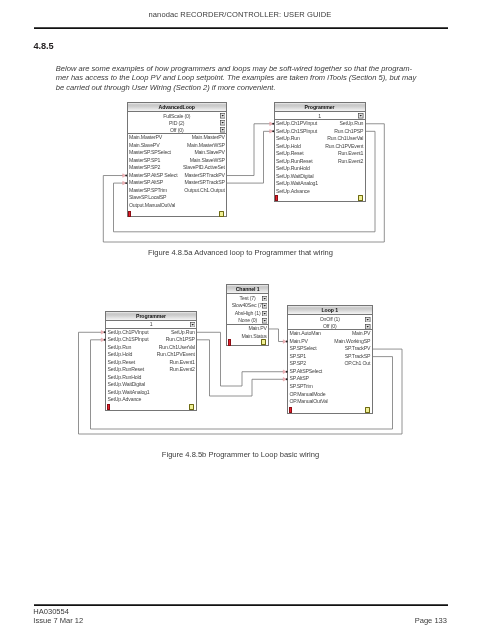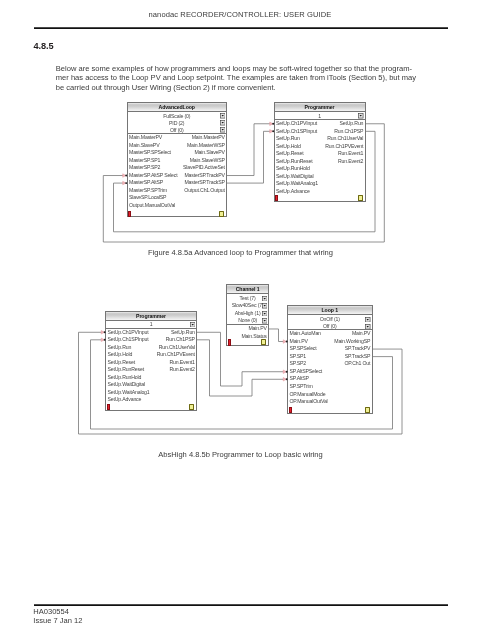--- a/index.html
+++ b/index.html
@@ -4,21 +4,21 @@
 <style>
 
   html,body{margin:0;padding:0;}
   body{width:481px;height:640px;background:#fff;font-family:"Liberation Sans",sans-serif;
        color:#231f20;position:relative;overflow:hidden;}
   .page{position:absolute;left:0;top:0;width:481px;height:452px;}
   .hdr{position:absolute;left:33px;top:9.6px;width:414px;text-align:center;font-size:7.55px;letter-spacing:.1px;color:#3a3a3a;}
   .hdr-rule{position:absolute;left:33.5px;top:25.75px;}
   .sec-num{position:absolute;left:33.5px;top:41px;font-size:9.2px;font-weight:bold;letter-spacing:-0.05px;}
   .sec-title{position:absolute;left:59.3px;top:41px;font-size:9.2px;font-weight:bold;white-space:pre;letter-spacing:-0.05px;}
-  .body-txt{position:absolute;left:55.8px;top:64.2px;width:391px;font-size:7.55px;line-height:9.25px;text-align:justify;color:#3a3a3a;}
+  .body-txt{position:absolute;left:55.8px;top:64.2px;width:391px;font-size:7.55px;line-height:9.25px;text-align:justify;color:#3a3a3a;font-style:italic;}
   .ftr-rule{position:absolute;left:33.5px;top:602.75px;}
   .ftr-l1{position:absolute;left:33.3px;top:607.2px;font-size:7.55px;color:#3a3a3a;}
   .ftr-l2{position:absolute;left:33.3px;top:616.2px;font-size:7.55px;color:#3a3a3a;}
   .ftr-r{position:absolute;left:33px;top:616.2px;width:414px;text-align:right;font-size:7.55px;color:#3a3a3a;}
   .bline{white-space:nowrap;}
   .cap{position:absolute;font-size:7.55px;text-align:center;color:#3a3a3a;}
 
   
   .fb{position:absolute;box-sizing:border-box;border:1px solid #757575;background:#fff;z-index:5;}
   .fb-title{font-weight:bold;text-align:center;letter-spacing:-0.1px;
@@ -359,21 +359,22 @@
     </div>
     <div class="fb-row" style="height:7.55px">
       <span class="fb-in" style="line-height:7.55px;font-size:5.2px">OP.ManualOutVal</span>
     </div>
   </div>
   <div class="fb-foot" style="height:7.00px">
           <span class="ic-red" style="bottom:-0.6px"></span>
           <span class="ic-yel" style="bottom:-0.4px"></span>
         </div>
 </div>
-    <div class="cap" style="left:0;top:450px;width:481px">AbsHigh 4.8.5b  Programmer to Loop basic wiring</div>
+    <div class="cap" style="left:0;top:450px;width:481px">Figure 4.8.5b  Programmer to Loop basic wiring</div>
   </div>
 
   <svg class="ftr-rule" width="415" height="4">
       <line x1="0" y1="2" x2="414" y2="2" stroke="#111" stroke-width="1.75"></line>
     </svg>
   <div class="ftr-l1">HA030554</div>
-  <div class="ftr-l2">Issue 7  Jan 12</div>
+  <div class="ftr-l2">Issue 7  Mar 12</div>
+  <div class="ftr-r">Page 133</div>
 </div>
 
 </body></html>

